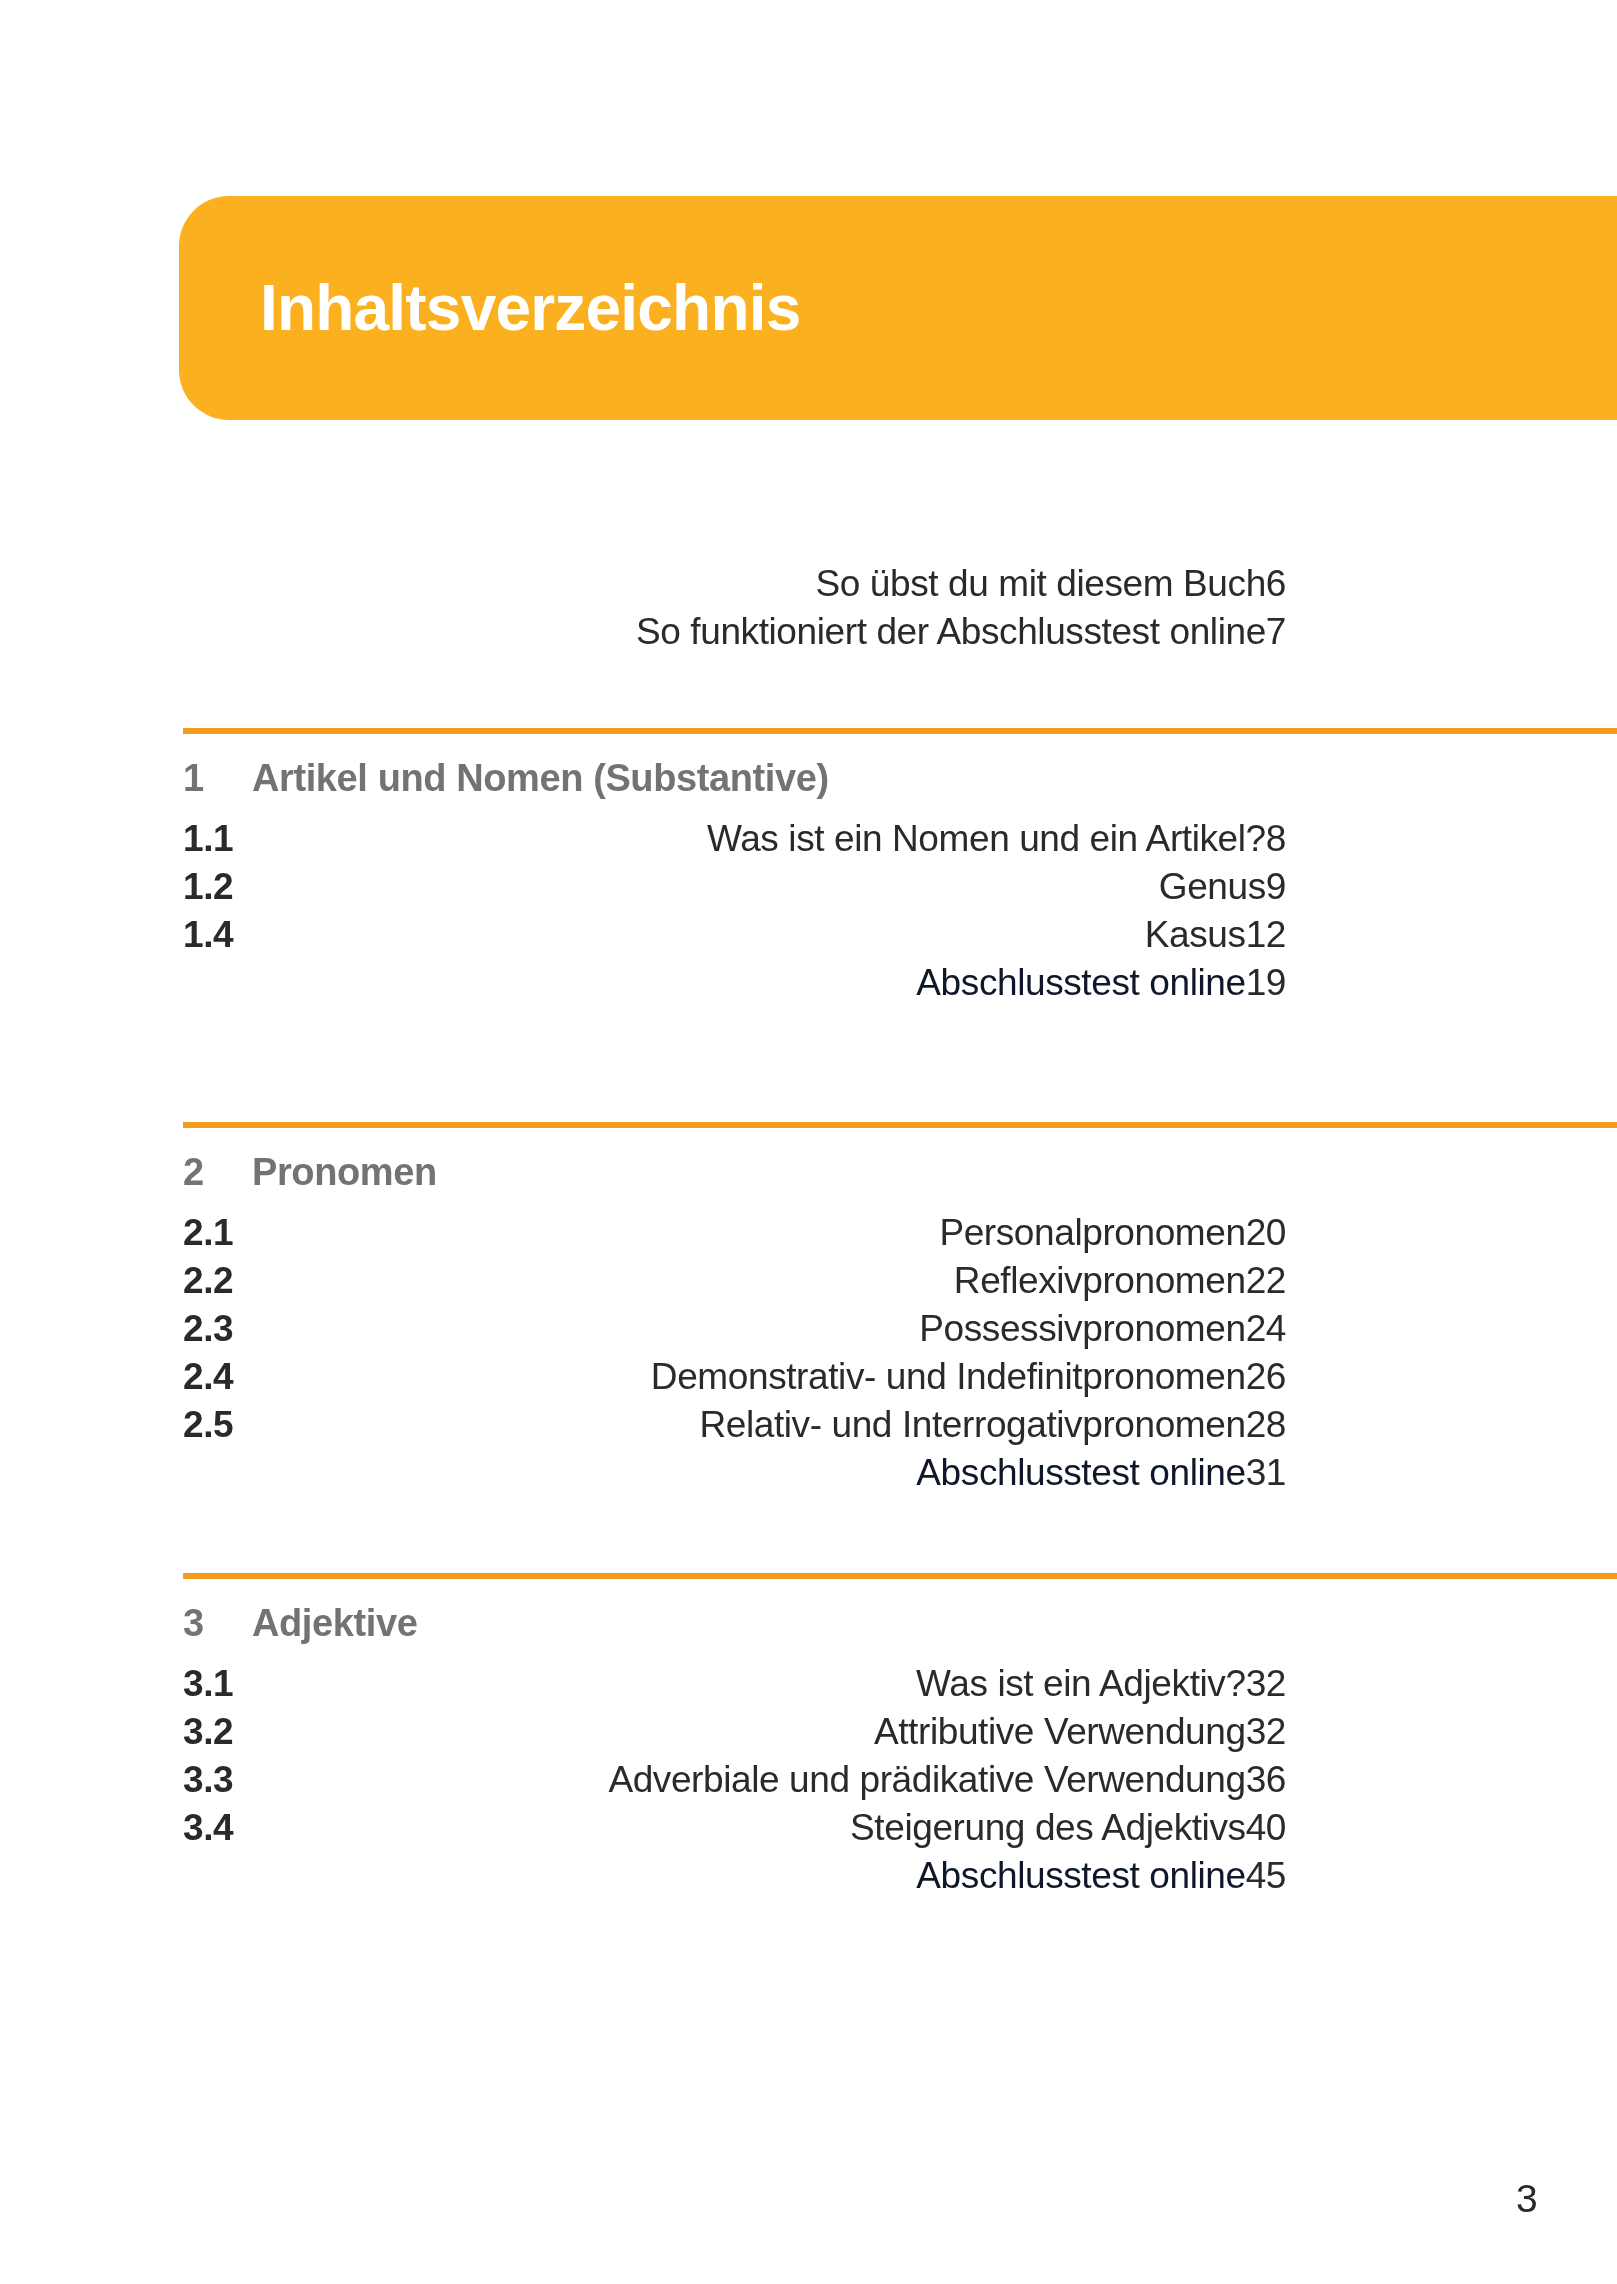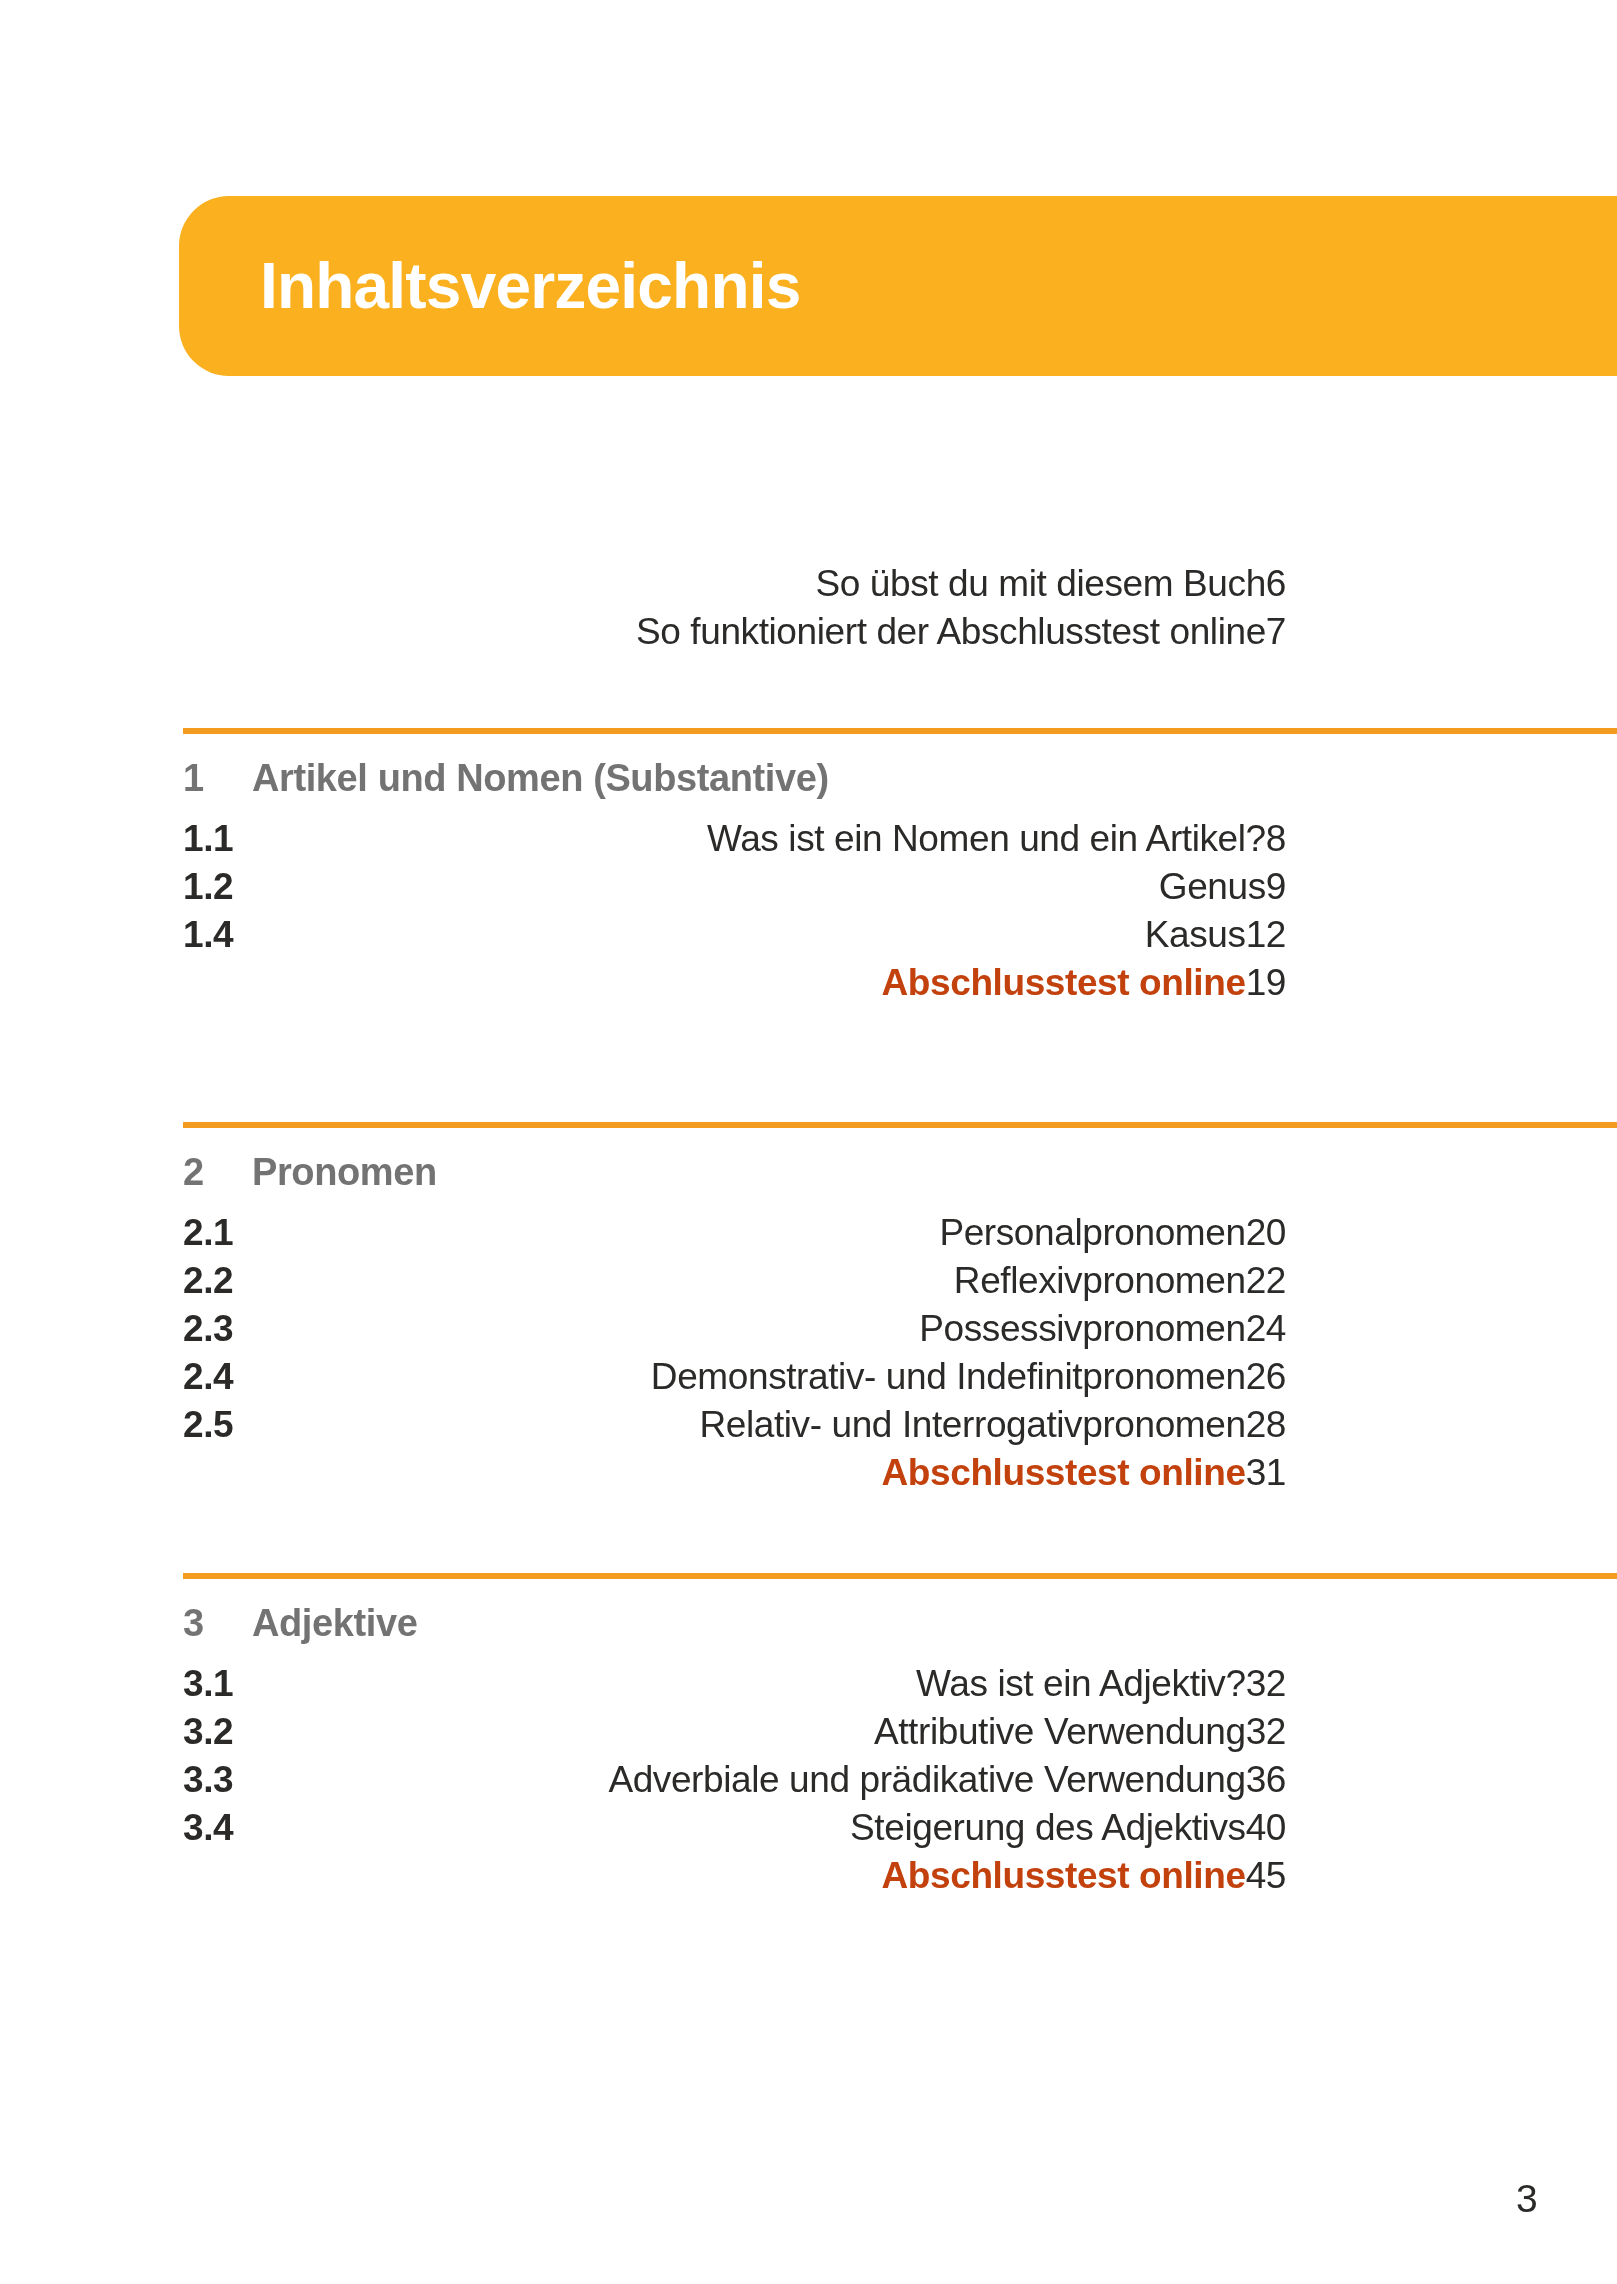--- a/index.html
+++ b/index.html
@@ -8,21 +8,21 @@
     background:#ffffff;
     position:relative;
     font-family:"Liberation Sans","DejaVu Sans",sans-serif;
     color:#2b2a28;
     overflow:hidden;
   }
   .page { position:absolute; inset:0; }
 
   
   .banner {
-    position:absolute; top:196px; left:179px; right:0; height:180px;
+    position:absolute; top:196px; left:179px; right:0; height:224px;
     background:#FAB01F;
     border-radius:50px 0 0 50px;
     display:flex; align-items:center;
   }
   .banner-title {
     padding-left:81px;
     font-size:64px; font-weight:bold; color:#ffffff;
     letter-spacing:-0.8px;
   }
 
@@ -43,21 +43,21 @@
   }
   .sec-head {
     position:absolute; left:183px; top:24px;
     height:52px; line-height:52px;
     font-size:38px; font-weight:bold; color:#737373;
     letter-spacing:-0.4px; white-space:nowrap;
   }
   .sec-num { display:inline-block; width:69px; }
   .section .rows { position:absolute; left:183px; top:87px; }
 
-  .row.final .label { color:#c2410c; font-weight:bold; }
+  .row.final .label { color:#0f172a; font-weight:normal; }
 
   .footer-num {
     position:absolute; top:2175px; left:1516px;
     font-size:39px; line-height:48px; color:#2b2a28;
   }
 </style>
 </head>
 <body>
 
 <div class="page">

